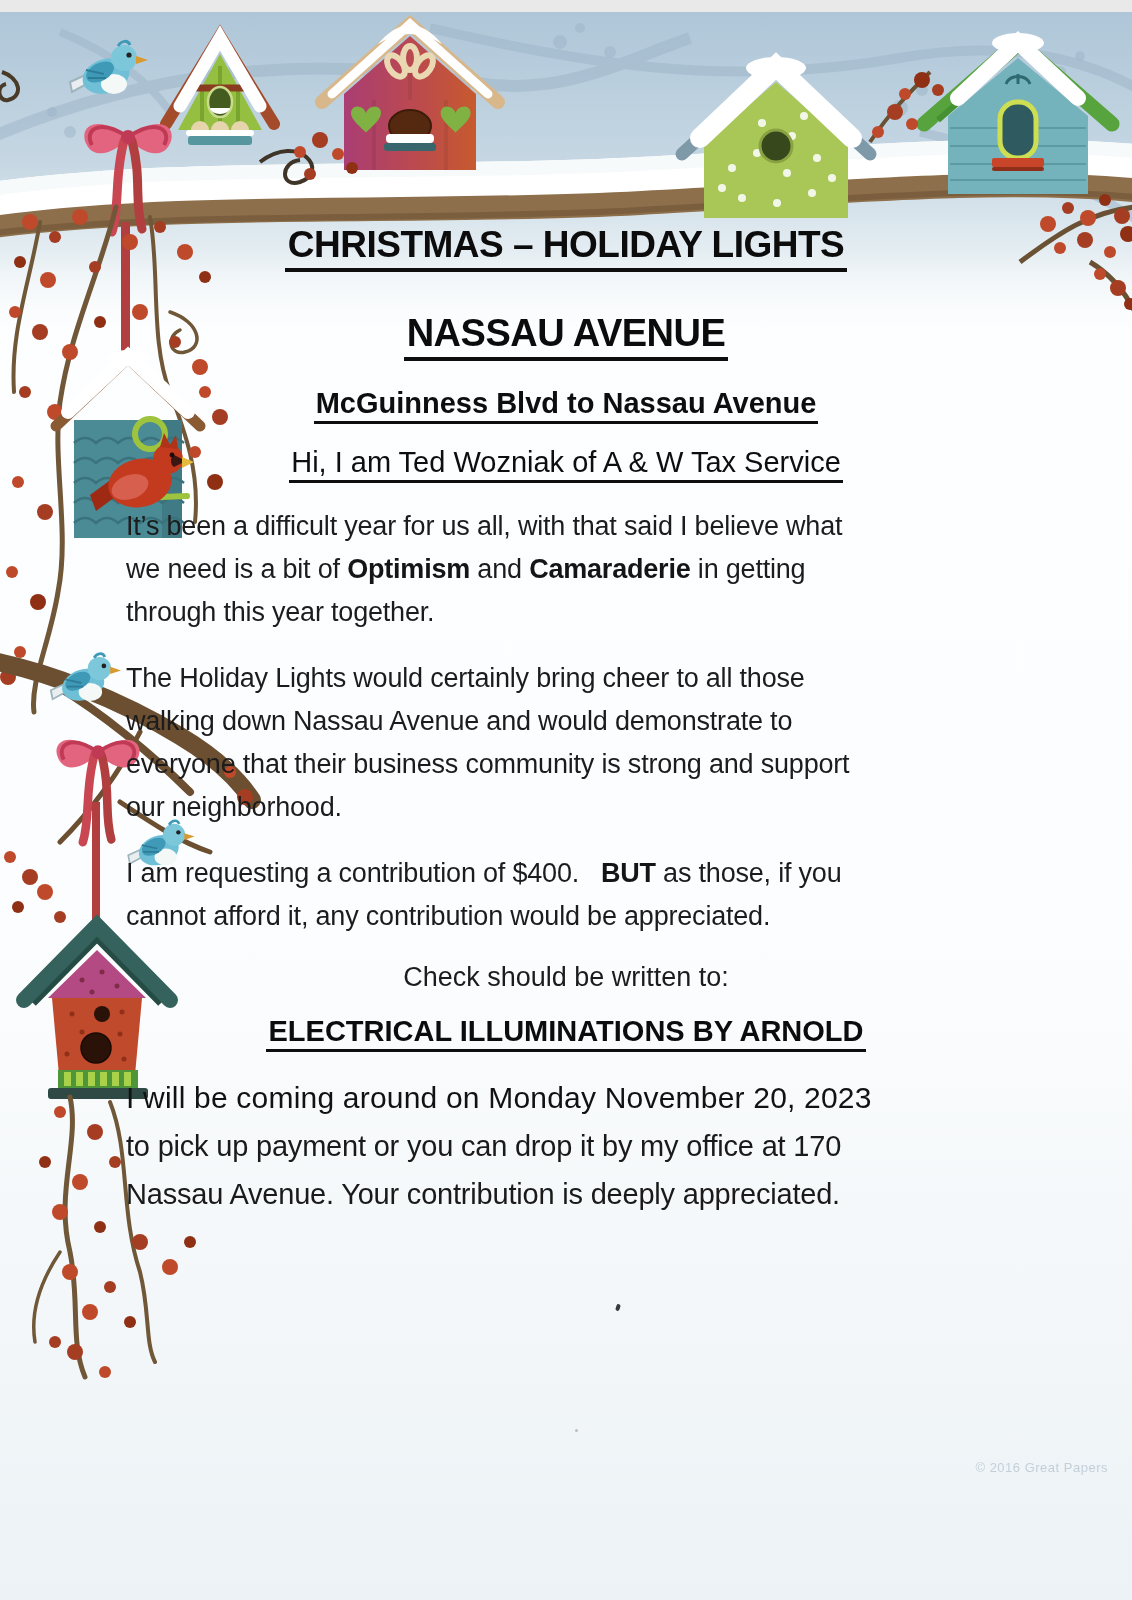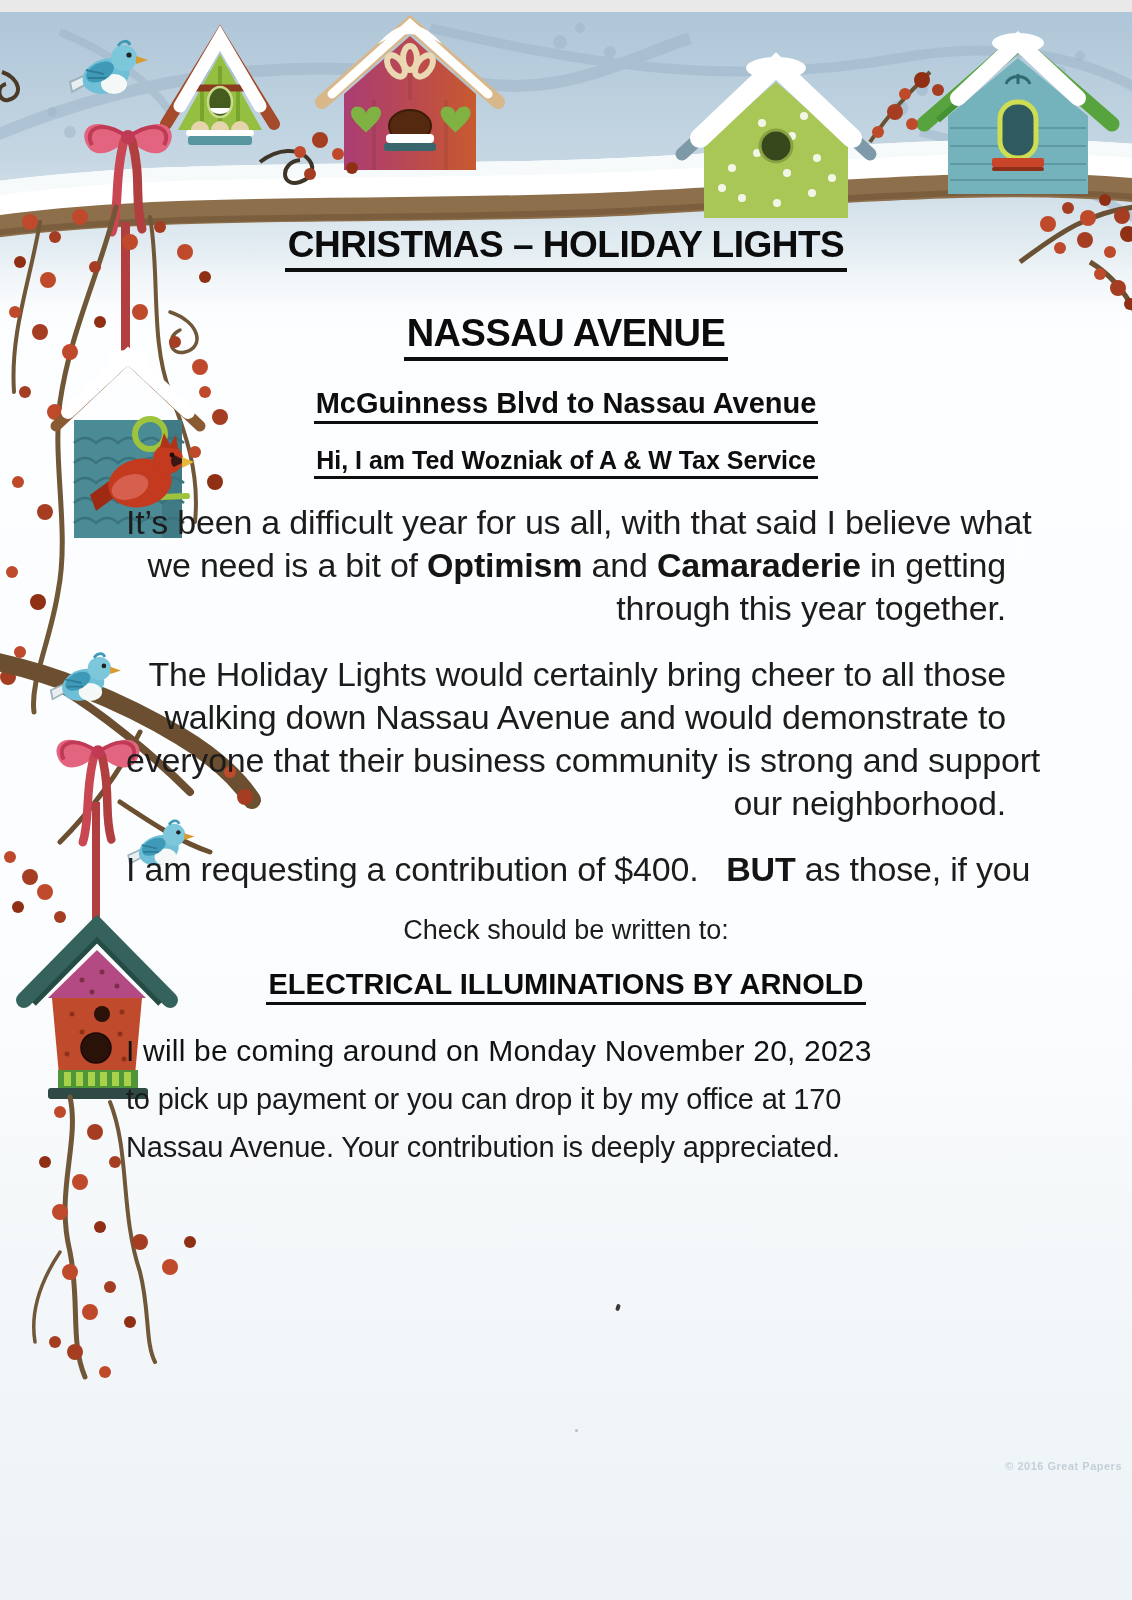--- a/index.html
+++ b/index.html
@@ -11,32 +11,32 @@
   svg{display:block;}
   .banner-svg{position:absolute;top:0;left:0;z-index:1;}
   .decor-svg{position:absolute;top:0;left:0;z-index:2;pointer-events:none;}
   .content{position:absolute;top:0;left:126px;width:880px;z-index:3;}
   .hwrap{text-align:center;}
   .u4{display:inline-block;border-bottom:4px solid #0e0e0e;padding:0 3px 2px;}
   .u3{display:inline-block;border-bottom:3px solid #0e0e0e;padding:0 2px 1px;}
   .h1{margin-top:212px;font-size:37px;font-weight:bold;letter-spacing:-0.5px;color:#0c0c0c;}
   .h2{margin-top:40px;font-size:38px;font-weight:bold;letter-spacing:-0.5px;color:#0c0c0c;}
   .h3{margin-top:26px;font-size:29px;font-weight:bold;color:#0e0e0e;}
-  .h4{margin-top:22px;font-size:25px;font-weight:bold;color:#0e0e0e;}
+  .h4{margin-top:22px;font-size:29px;font-weight:normal;color:#0e0e0e;}
   .para{margin-top:22px;}
   .para.p2{margin-top:23px;}
   .para.p3{margin-top:23px;}
-  .body-line{font-size:34px;line-height:43px;letter-spacing:-0.2px;color:#1c1c1c;white-space:nowrap;text-align:right;}
+  .body-line{font-size:27px;line-height:43px;letter-spacing:-0.2px;color:#1c1c1c;white-space:nowrap;}
   .body-line b{font-weight:bold;color:#151515;}
   .check{margin-top:18px;text-align:center;font-size:27px;line-height:43px;color:#1c1c1c;}
   .payee{margin-top:16px;text-align:center;font-size:29px;font-weight:bold;color:#0c0c0c;}
   .p4{margin-top:22px;}
   .p4-line{font-size:29px;line-height:48px;letter-spacing:-0.2px;white-space:nowrap;color:#1a1a1a;}
   .p4-bold{font-size:30px;font-weight:normal;letter-spacing:0.2px;color:#121212;}
-  .watermark{position:absolute;z-index:3;right:10px;top:1448px;font-size:11px;color:#b9c7d1;opacity:0.8;letter-spacing:0.5px;font-weight:bold;}
+  .watermark{position:absolute;z-index:3;right:24px;top:1448px;font-size:13px;color:#b9c7d1;opacity:0.8;letter-spacing:0.5px;}
   .speck1{position:absolute;z-index:4;left:616px;top:1292px;width:4px;height:7px;background:#3a3a3a;border-radius:2px;transform:rotate(18deg);}
   .speck2{position:absolute;z-index:4;left:575px;top:1417px;width:3px;height:3px;background:#9a9a9a;border-radius:50%;opacity:.6;}
 </style>
 </head>
 <body>
 
 <div class="page">
 
   <svg class="banner-svg" width="1132" height="332" viewBox="0 0 1132 332">
     <defs>
@@ -390,20 +390,21 @@
 
     <div class="para p2">
       <div class="body-line">The Holiday Lights would certainly bring cheer to all those</div>
       <div class="body-line">walking down Nassau Avenue and would demonstrate to</div>
       <div class="body-line">everyone that their business community is strong and support</div>
       <div class="body-line">our neighborhood.</div>
     </div>
 
     <div class="para p3">
       <div class="body-line"><span>I am requesting a contribution of $400.&nbsp;&nbsp; </span><b>BUT</b><span> as those, if you</span></div>
+      <div class="body-line">cannot afford it, any contribution would be appreciated.</div>
     </div>
 
     <div class="check">Check should be written to:</div>
 
     <div class="payee">
       <span class="u3">ELECTRICAL ILLUMINATIONS BY ARNOLD</span>
     </div>
 
     <div class="p4">
       <div class="p4-line p4-bold">I will be coming around on Monday November 20, 2023</div>

